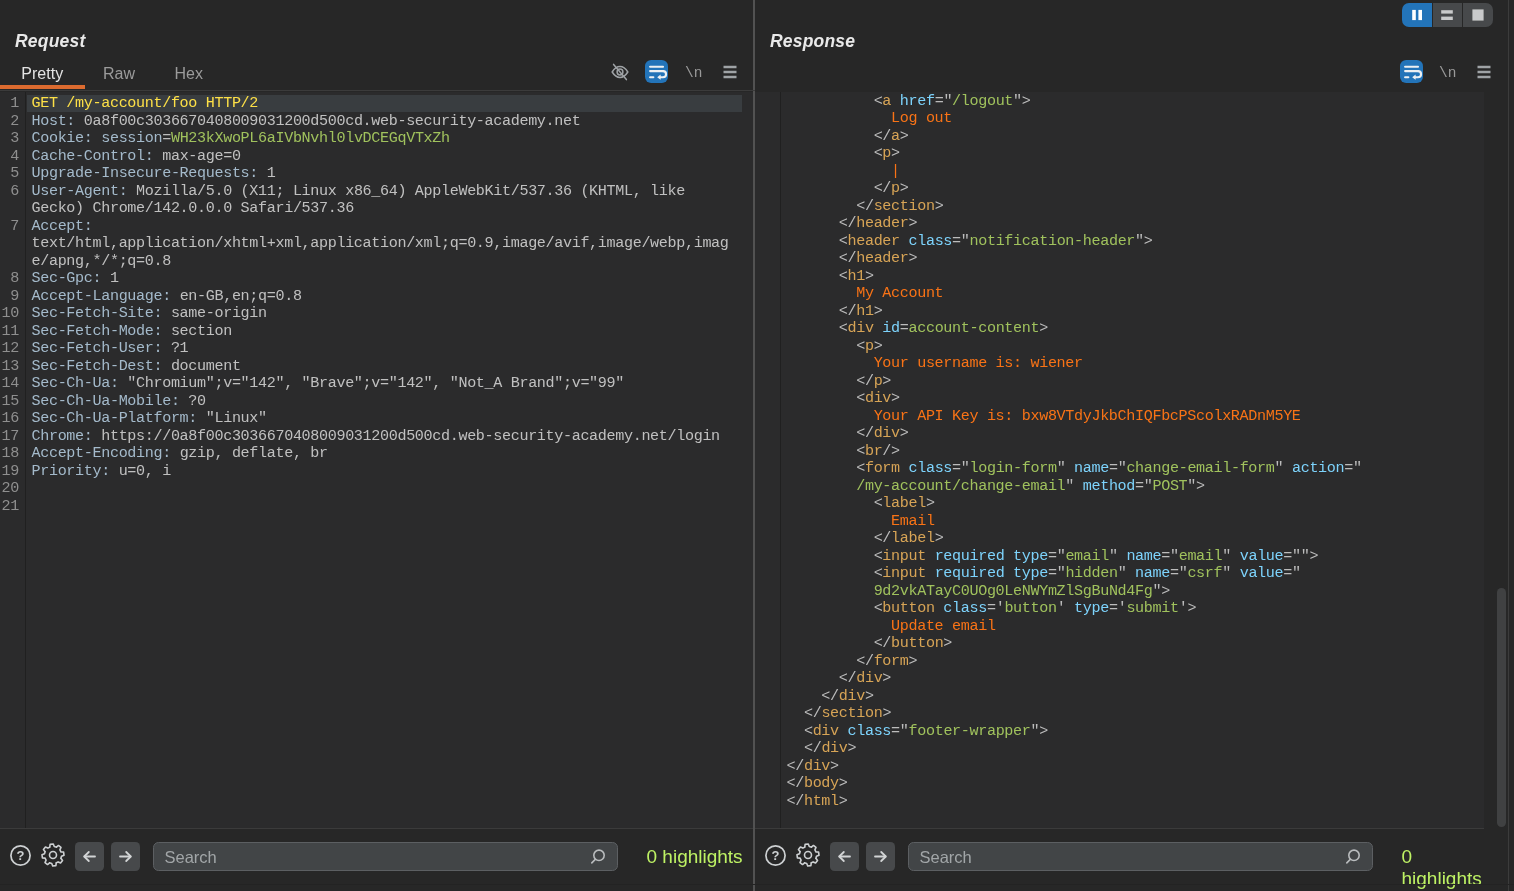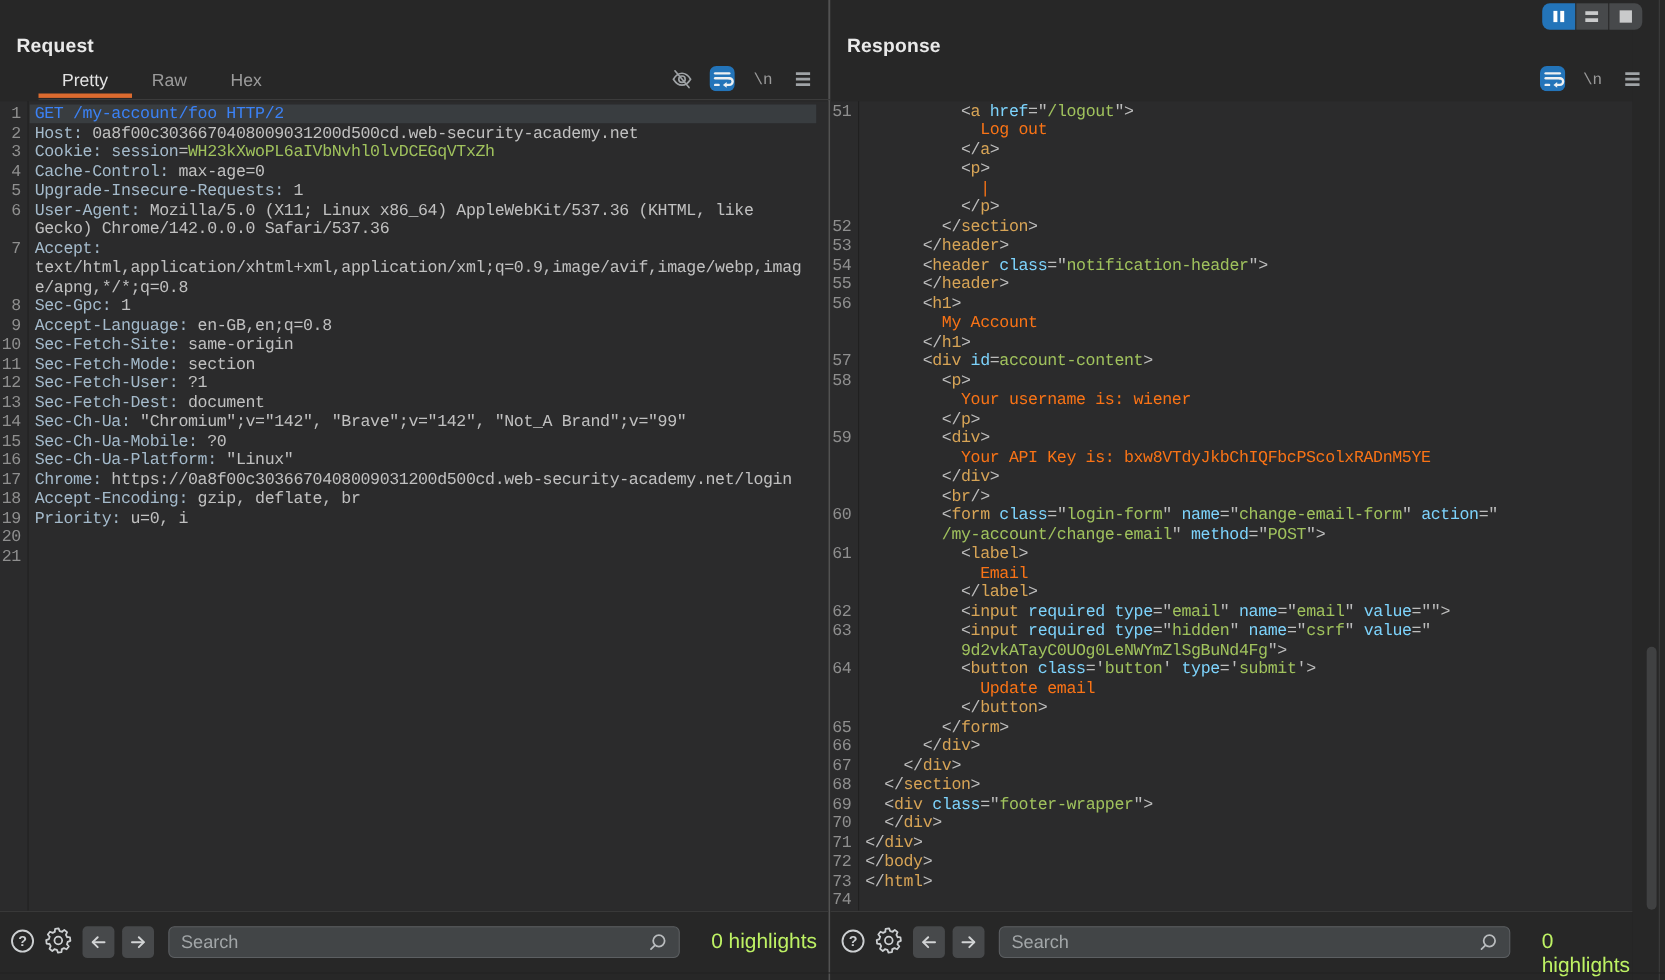--- a/index.html
+++ b/index.html
@@ -1,33 +1,33 @@
 <!DOCTYPE html>
 <html><head><meta charset="utf-8"><style>
 * { margin:0; padding:0; box-sizing:border-box; }
 html,body { width:1514px; height:891px; background:#272727; overflow:hidden;
   font-family:"Liberation Sans", sans-serif; }
 .panel { position:absolute; top:0; height:891px; background:#272727; }
-.ptitle { position:absolute; left:15px; top:31px; font-size:17.5px; font-weight:bold; color:#e9e9e9; letter-spacing:0.2px;}
-.tabs { position:absolute; left:0; top:60px; height:32px; white-space:nowrap; font-size:16px;margin-left:35px; }
+.ptitle { position:absolute; left:15px; top:31px; font-size:17.5px; font-weight:bold; color:#e9e9e9; letter-spacing:0.2px;font-style:italic;}
+.tabs { position:absolute; left:0; top:60px; height:32px; white-space:nowrap; font-size:16px; }
 .tab { display:inline-block; text-align:center; color:#9b9b9b; height:29px; line-height:27px; vertical-align:top;}
 .tab.on { color:#e3e3e3; border-bottom:4px solid #dc6b2f; }
 .tabs:after { content:""; position:absolute; left:0; right:-1000px; top:29.8px; height:1.2px; background:#3b3b3b; }
 .tico { position:absolute; }
 .nl { position:absolute; top:65px; color:#9a9a9a; font-family:"Liberation Mono",monospace; font-size:14.5px; }
 .editor { position:absolute; left:0; top:92px; width:100%; height:735.6px; background:#2b2b2c; }
 .gutline { position:absolute; left:25px; top:0; bottom:0; width:1.4px; background:#202020; }
 pre { position:absolute; top:3.4px; font-family:"Liberation Mono",monospace; font-size:15.1px; letter-spacing:-0.345px; line-height:17.5px; }
 .pr pre { top:0.75px; }
 .nums { left:0; width:19px; text-align:right; color:#8f8f8f; }
 .code { left:31.5px; color:#c0c0c0; }
 pre i { font-style:normal; }
 .n { color:#a4bacb; } .v { color:#c0c0c0; } .g { color:#a0c25d; }
 .t { color:#d7a456; } .a { color:#7dd3fc; } .p { color:#bcbcbc; }
-.x { color:#f97316; } .q { color:#3b82f6;margin-top:24px; }
+.x { color:#f97316; } .q { color:#fde047;margin-top:24px; }
 .rowhl { position:absolute; left:26.5px; top:2.8px; height:17.5px; right:11px; background:#393d40; }
 .thumb { position:absolute; left:742px; top:587.5px; width:8.5px; height:239px; border-radius:4.5px; background:#404142; }
 .winbtns { position:absolute; left:647px; top:3px; width:91px; height:24px; }
 .wb { position:absolute; top:0; width:29.5px; height:24px; background:#47494b; }
 .wb svg { margin:2px 2.8px; }
 .footer { position:absolute; left:0; bottom:0; width:100%; height:63.4px; border-top:1.4px solid #3b3b3b; background:#272727; }
 .fico { position:absolute; }
 .abtn { position:absolute; top:13px; width:29px; height:29px; background:#47494b; border-radius:4.5px; }
 .search { position:absolute; left:153px; top:13px; width:465px; height:29px; border:1.4px solid #5c5f62; border-radius:5.5px; background:#424547; }
 .ph { position:absolute; left:10.5px; top:5.2px; font-size:16.5px; color:#a2a6a8; }
@@ -172,62 +172,20 @@
         </svg></span>
       <span class="wb" style="left:30.5px"><svg width="24" height="20" viewBox="0 0 24 20">
           <rect x="6.2" y="5.2" width="11.6" height="3.4" fill="#c9cacb"></rect>
           <rect x="6.2" y="11.6" width="11.6" height="3.4" fill="#c9cacb"></rect>
         </svg></span>
       <span class="wb" style="left:61px;border-radius:0 7px 7px 0"><svg width="24" height="20" viewBox="0 0 24 20">
           <rect x="6.4" y="4.4" width="11.2" height="11.2" fill="#c9cacb"></rect>
         </svg></span>
     </div>
     <div class="editor">
-      <pre class="nums">51
-
-
-
-
-
-52
-53
-54
-55
-56
-
-
-57
-58
-
-
-59
-
-
-
-60
-
-61
-
-
-62
-63
-
-64
-
-
-65
-66
-67
-68
-69
-70
-71
-72
-73
-74</pre>
       <pre class="code">          <i class="p">&lt;</i><i class="t">a</i> <i class="a">href</i><i class="p">=</i><i class="p">"</i><i class="g">/logout</i><i class="p">"</i><i class="p">&gt;</i>
 <i class="x">            Log out</i>
           <i class="p">&lt;/</i><i class="t">a</i><i class="p">&gt;</i>
           <i class="p">&lt;</i><i class="t">p</i><i class="p">&gt;</i>
 <i class="x">            |</i>
           <i class="p">&lt;/</i><i class="t">p</i><i class="p">&gt;</i>
         <i class="p">&lt;/</i><i class="t">section</i><i class="p">&gt;</i>
       <i class="p">&lt;/</i><i class="t">header</i><i class="p">&gt;</i>
       <i class="p">&lt;</i><i class="t">header</i> <i class="a">class</i><i class="p">=</i><i class="p">"</i><i class="g">notification-header</i><i class="p">"</i><i class="p">&gt;</i>
       <i class="p">&lt;/</i><i class="t">header</i><i class="p">&gt;</i>

